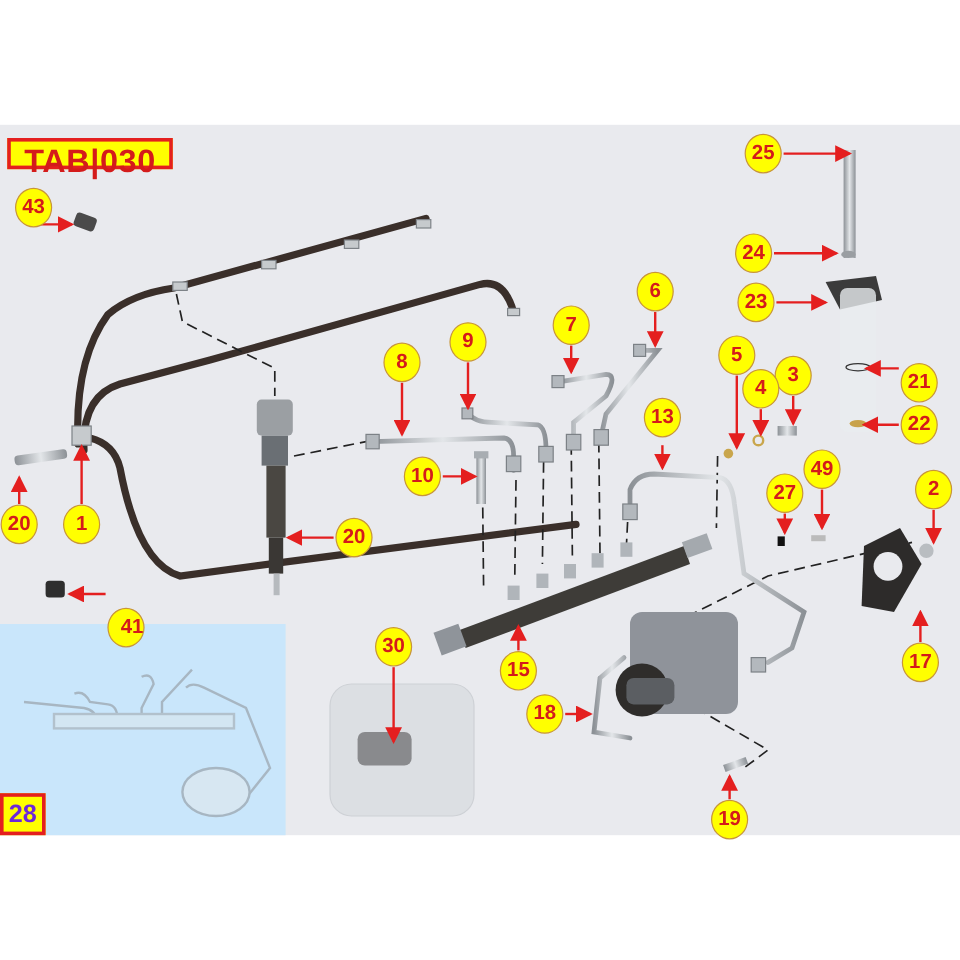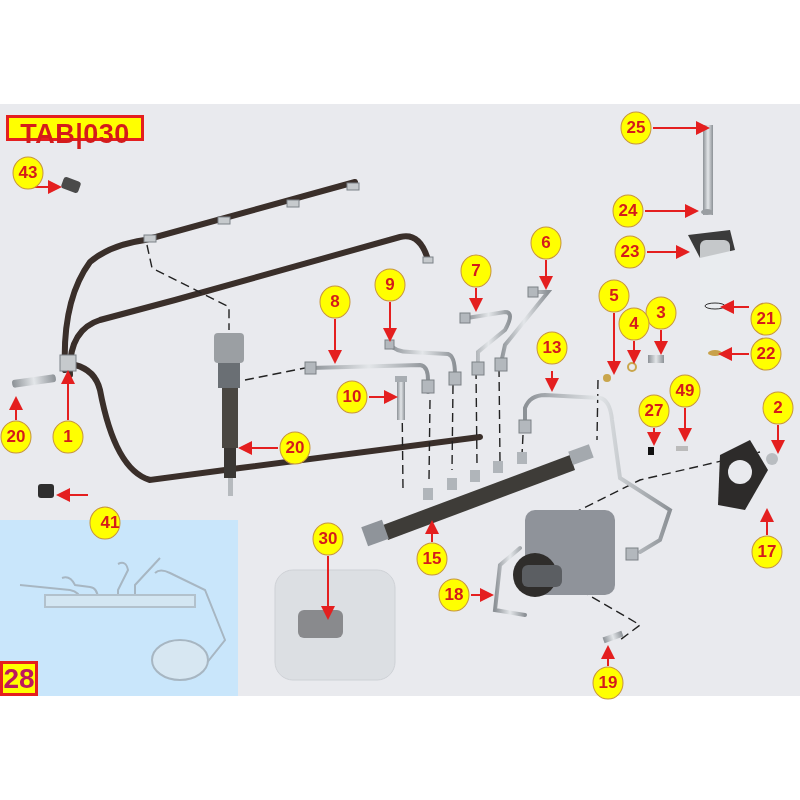--- a/index.html
+++ b/index.html
@@ -6,21 +6,21 @@
   body { width: 800px; height: 800px; position: relative; overflow: hidden;
          font-family: "Liberation Sans", sans-serif; }
   .canvas { position: absolute; left: 0; top: 104px; width: 800px; height: 592px; background: #e9eaee; }
   .inset { position: absolute; left: 0; top: 520px; width: 238px; height: 176px; background: #c9e6fb; }
   .tab-label { position: absolute; left: 6px; top: 115px; width: 138px; height: 26px;
     background: #ffff00; border: 3px solid #e41f1f; box-sizing: border-box;
     color: #d41b1b; font-weight: bold; font-size: 27px; line-height: 32px; text-align: center;
     letter-spacing: 0.5px; }
   .inset-label { position: absolute; left: 0; top: 661px; width: 38px; height: 35px;
     background: #ffff00; border: 3px solid #e41f1f; box-sizing: border-box;
-    color: #be185d; font-weight: bold; font-size: 28px; line-height: 29px; text-align: center; }
+    color: #6d28d9; font-weight: bold; font-size: 21px; line-height: 29px; text-align: center; }
   .callout { position: absolute; width: 31px; height: 33px; border-radius: 50%;
     background: #ffff00; border: 1.5px solid #c8953a; box-sizing: border-box;
     color: #d41b1b; font-weight: bold; font-size: 17px; line-height: 30px; text-align: center;
     transform: translate(-50%, -50%); cursor: pointer; }
   svg.art { position: absolute; left: 0; top: 0; width: 800px; height: 800px; }
 </style>
 </head>
 <body>
 
 <div class="canvas"></div>

